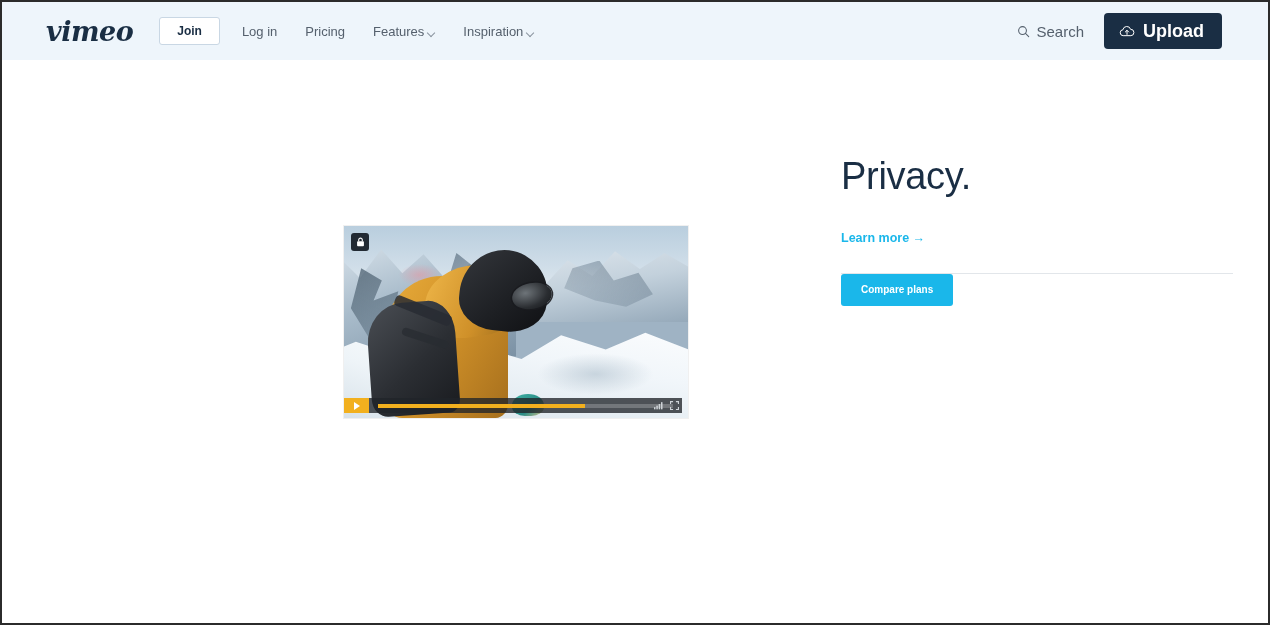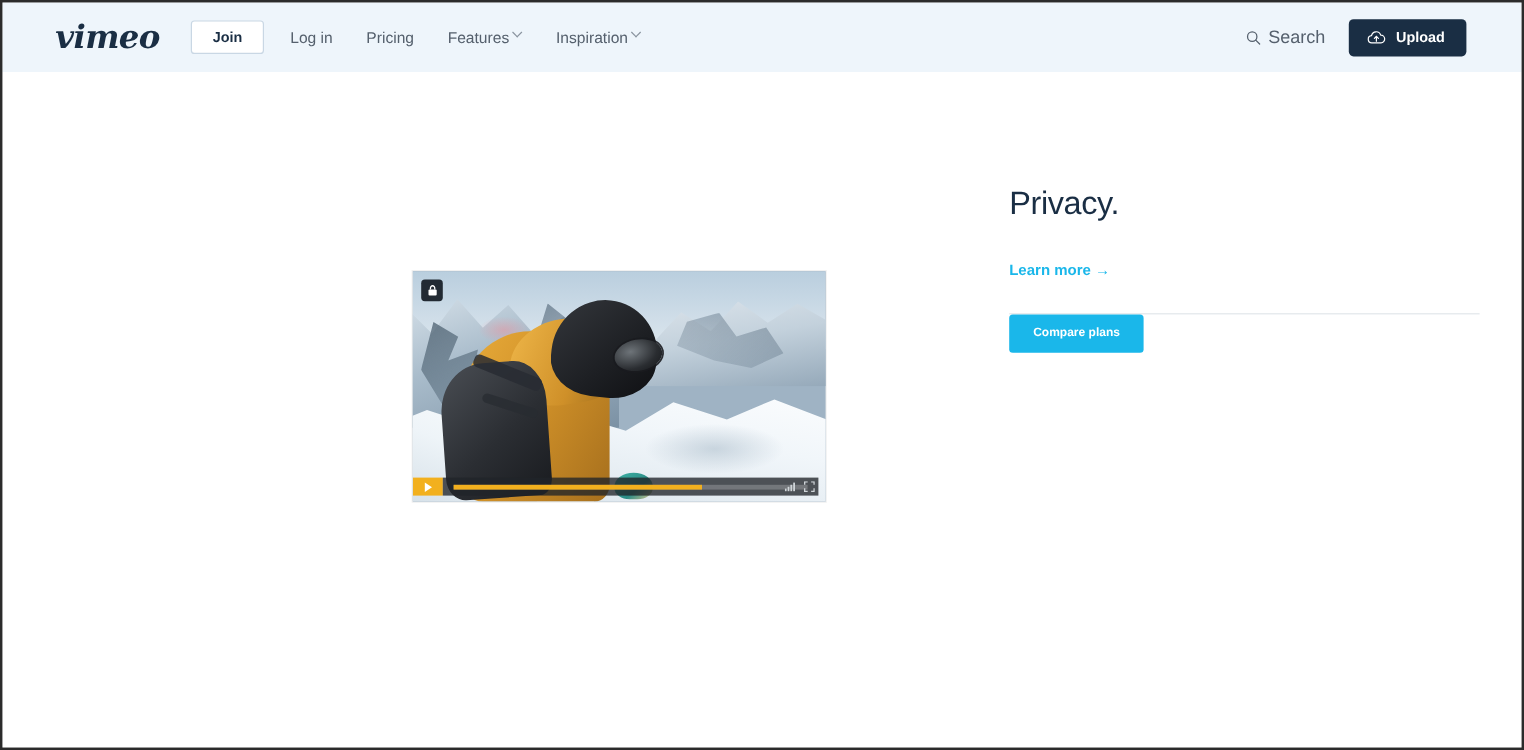--- a/index.html
+++ b/index.html
@@ -61,21 +61,21 @@
     cursor: pointer;
     font-family: "Liberation Sans", sans-serif;
   }
   .nav-link {
     font-size: 13px;
     color: #55606d;
     padding: 8px 14px;
     line-height: 1;
     cursor: pointer;
     display: inline-flex;
-    align-items: flex-start;
+    align-items: flex-end;
     gap: 4px;
     white-space: nowrap;
   }
   .nav-link:first-of-type { margin-left: 8px; }
   .chev {
     display: inline-block;
     width: 7px; height: 7px;
     position: relative;
     top: -1px;
   }
@@ -102,21 +102,21 @@
     color: #55606d;
     cursor: pointer;
     padding: 6px 4px;
   }
   .upload-btn {
     display: inline-flex;
     align-items: center;
     gap: 8px;
     background: #1a2e44;
     color: #ffffff;
-    font-size: 12px;
+    font-size: 18px;
     font-weight: bold;
     border-radius: 4px;
     padding: 9px 18px 9px 15px;
     cursor: pointer;
     line-height: 1;
   }
 
   
   .main {
     position: absolute;
@@ -313,21 +313,21 @@
   }
 
   
   .content {
     position: absolute;
     left: 839px;
     top: 94px;
     width: 392px;
   }
   .headline {
-    font-size: 27px;
+    font-size: 38px;
     font-weight: normal;
     color: #1a2e44;
     line-height: 1.17;
     margin: 0 0 30px 0;
     letter-spacing: -0.3px;
   }
   .headline span { display: block; }
   .body-copy {
     font-size: 12.5px;
     color: #4a5561;

